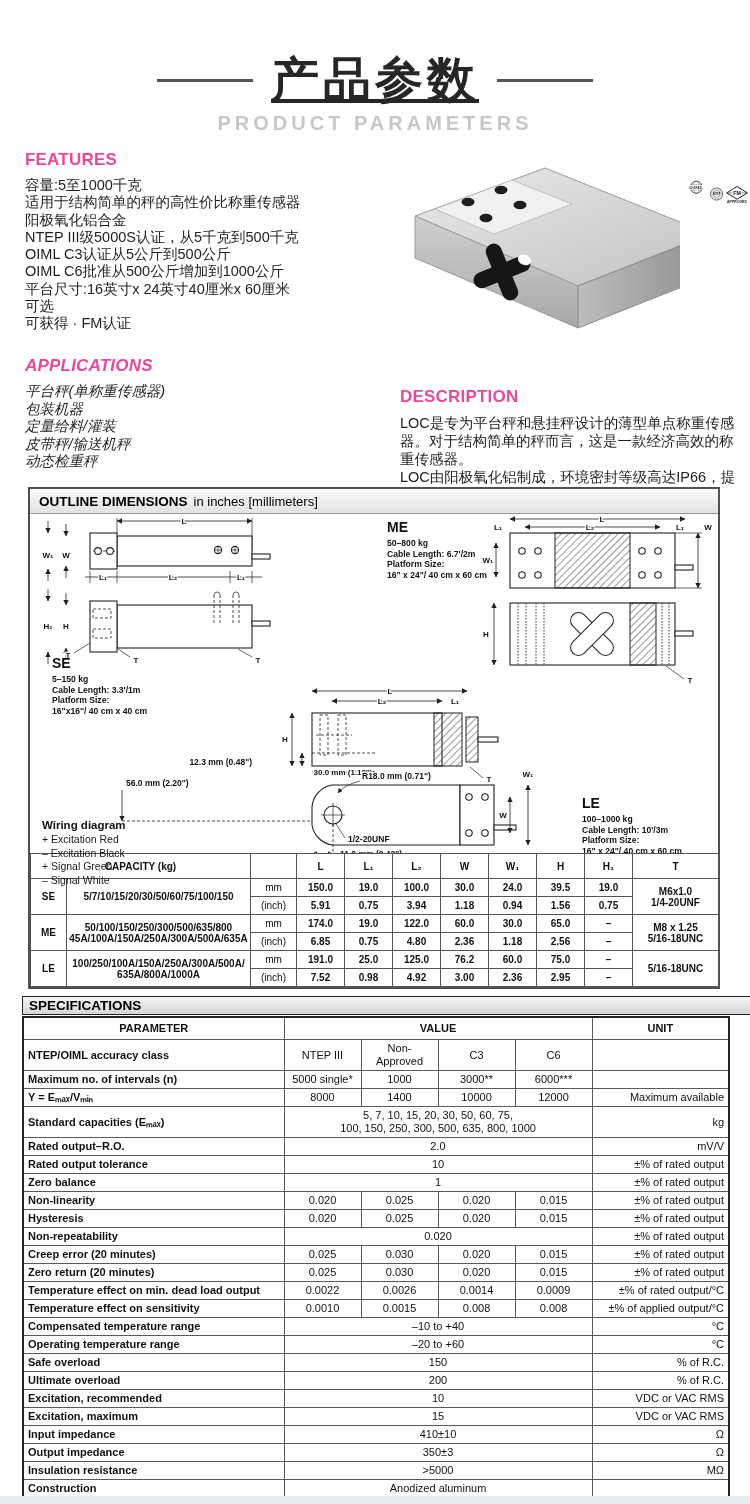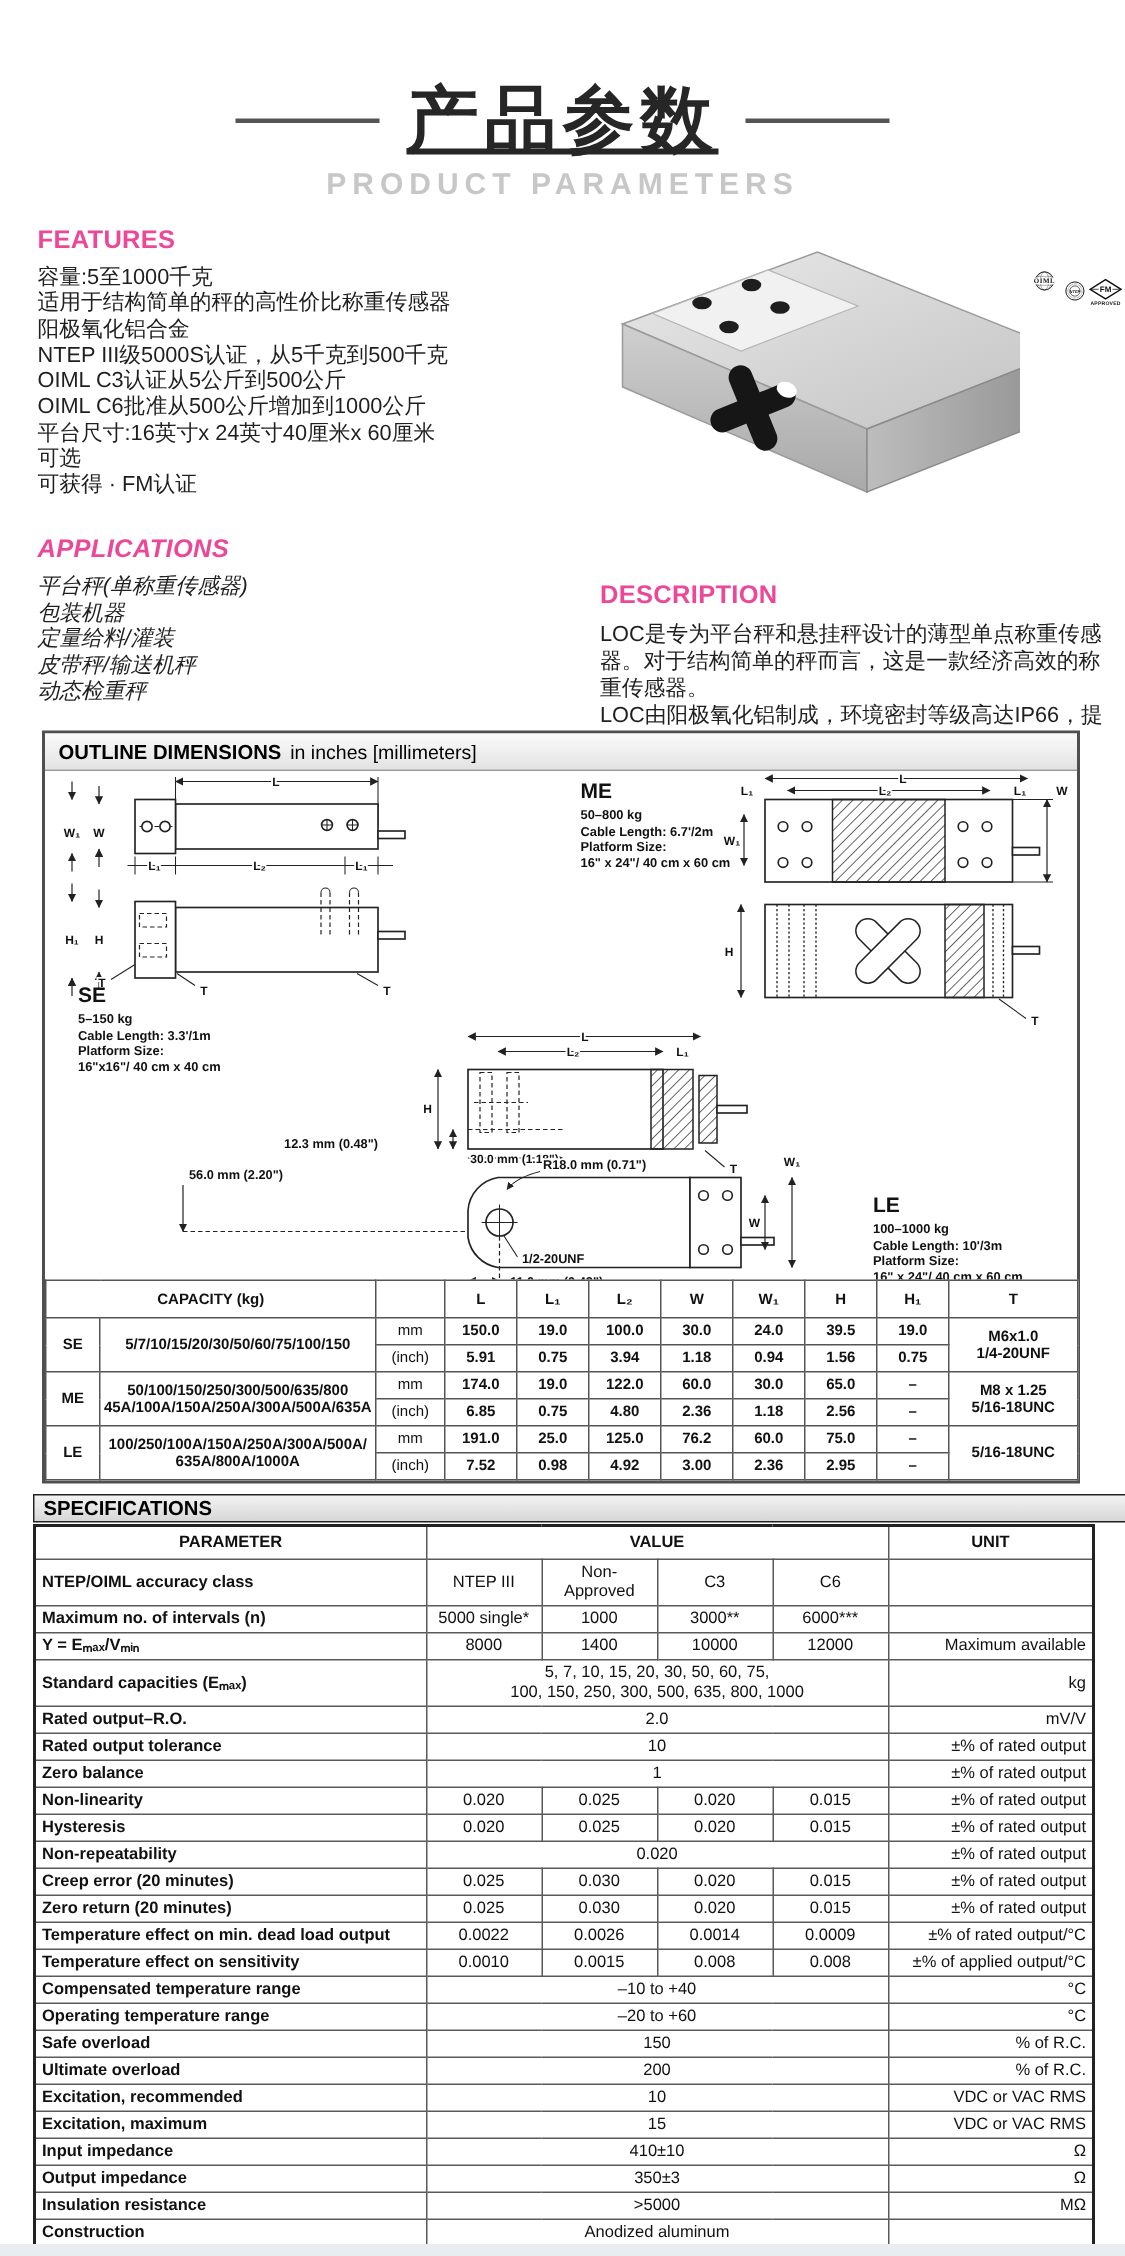--- a/index.html
+++ b/index.html
@@ -376,20 +376,29 @@
           <div>16"x16"/ 40 cm x 40 cm</div>
         </div>
     </div>
     <div class="model-info info-le">
       <div class="model-name">LE</div>
       <div class="model-lines">
           <div>100–1000 kg</div>
           <div>Cable Length: 10'/3m</div>
           <div>Platform Size:</div>
           <div>16" x 24"/ 40 cm x 60 cm</div>
+        </div>
+    </div>
+    <div class="wiring-block">
+      <div class="wiring-title">Wiring diagram</div>
+      <div class="model-lines">
+          <div>+ Excitation Red</div>
+          <div>– Excitation Black</div>
+          <div>+ Signal Green</div>
+          <div>– Signal White</div>
         </div>
     </div>
 
     <div class="cap-table-wrap">
       <table class="cap">
         <colgroup>
           <col style="width:36px">
             <col style="width:184px">
             <col style="width:46px">
           <col style="width:48px">

